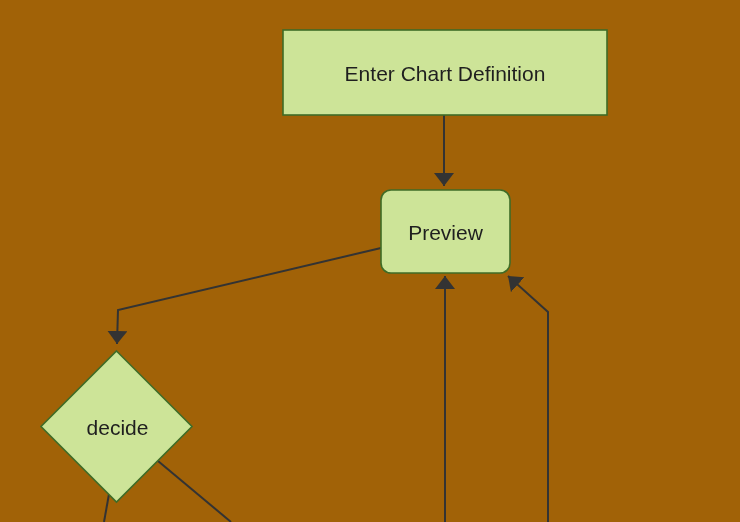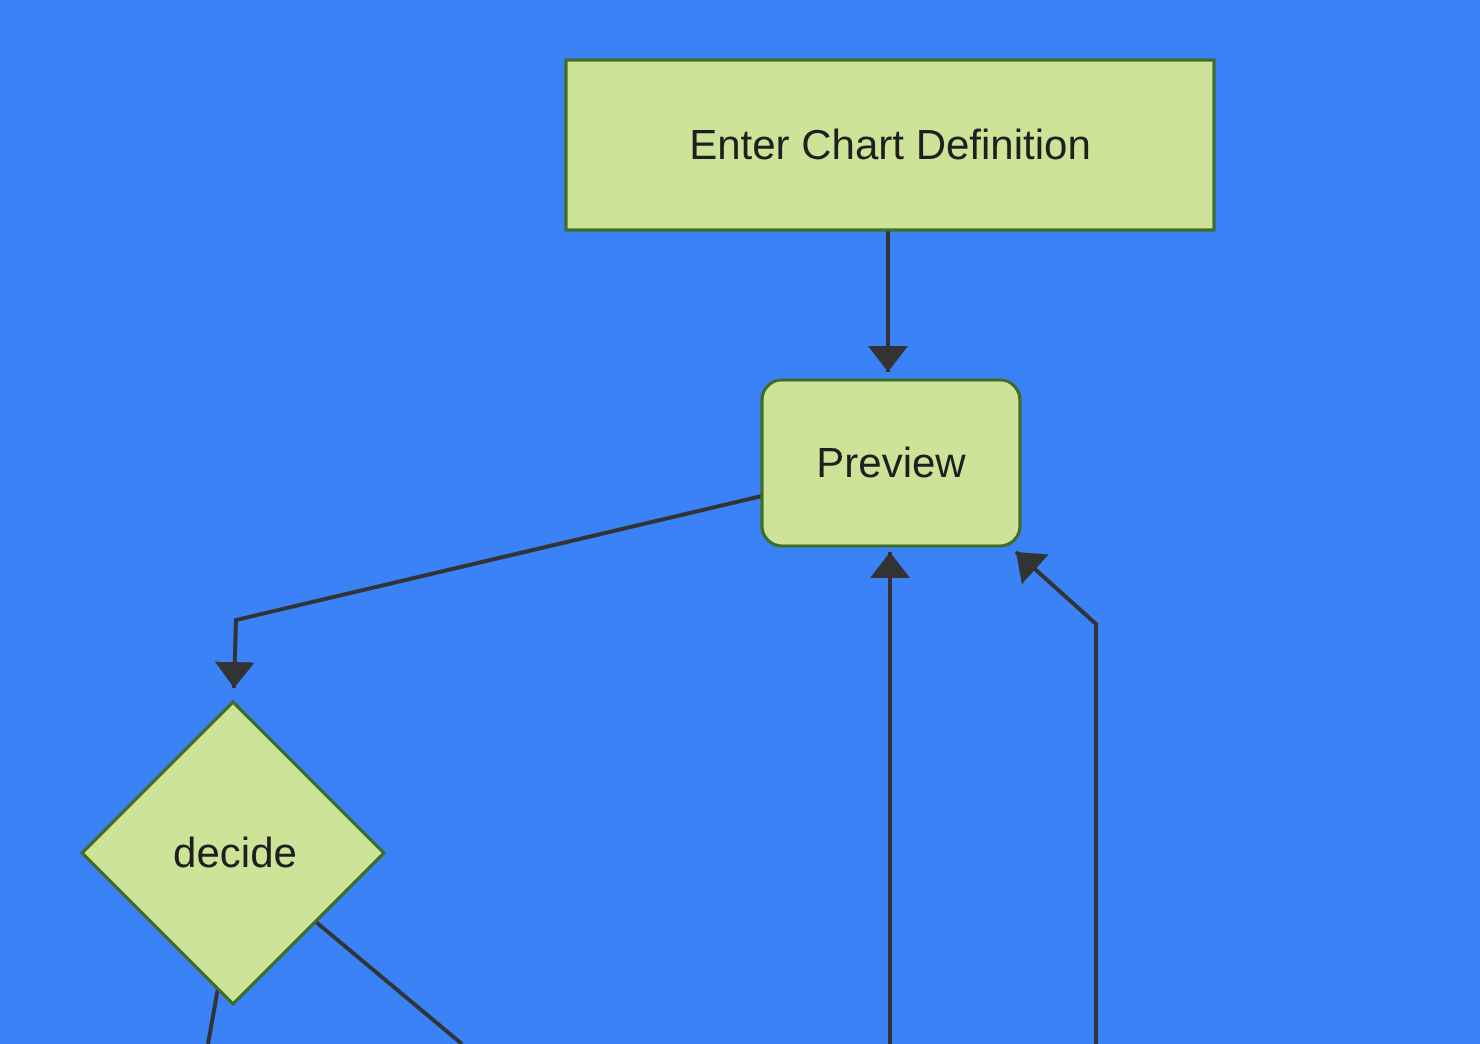--- a/index.html
+++ b/index.html
@@ -7,21 +7,21 @@
     padding: 0;
     width: 740px;
     height: 522px;
     overflow: hidden;
     background: #ffffff;
   }
   .canvas-wrap {
     position: relative;
     width: 740px;
     height: 522px;
-    background: #3b82f6;
+    background: #a16207;
   }
   svg {
     display: block;
   }
   .node-label {
     font-family: "Liberation Sans", "DejaVu Sans", sans-serif;
     font-size: 21px;
   }
   .edge-line {
     fill: none;

